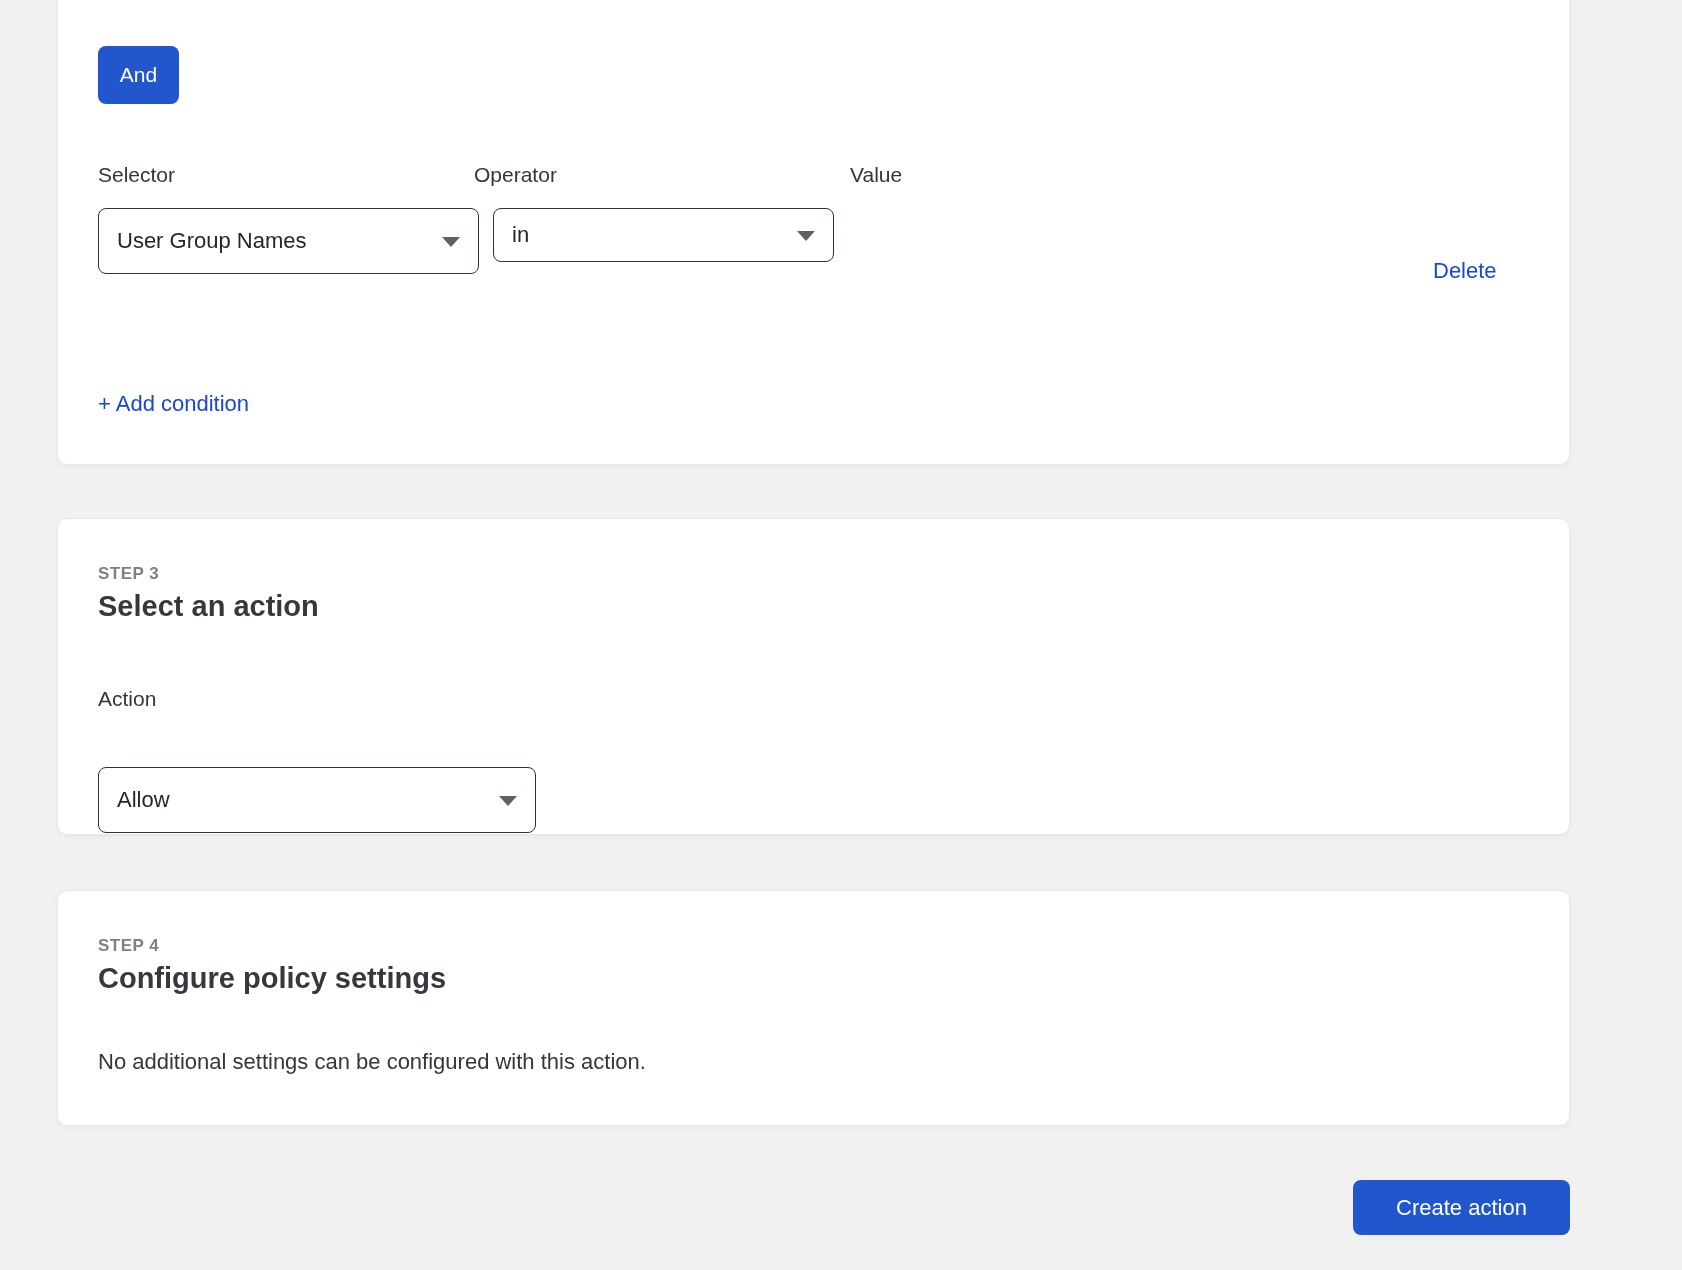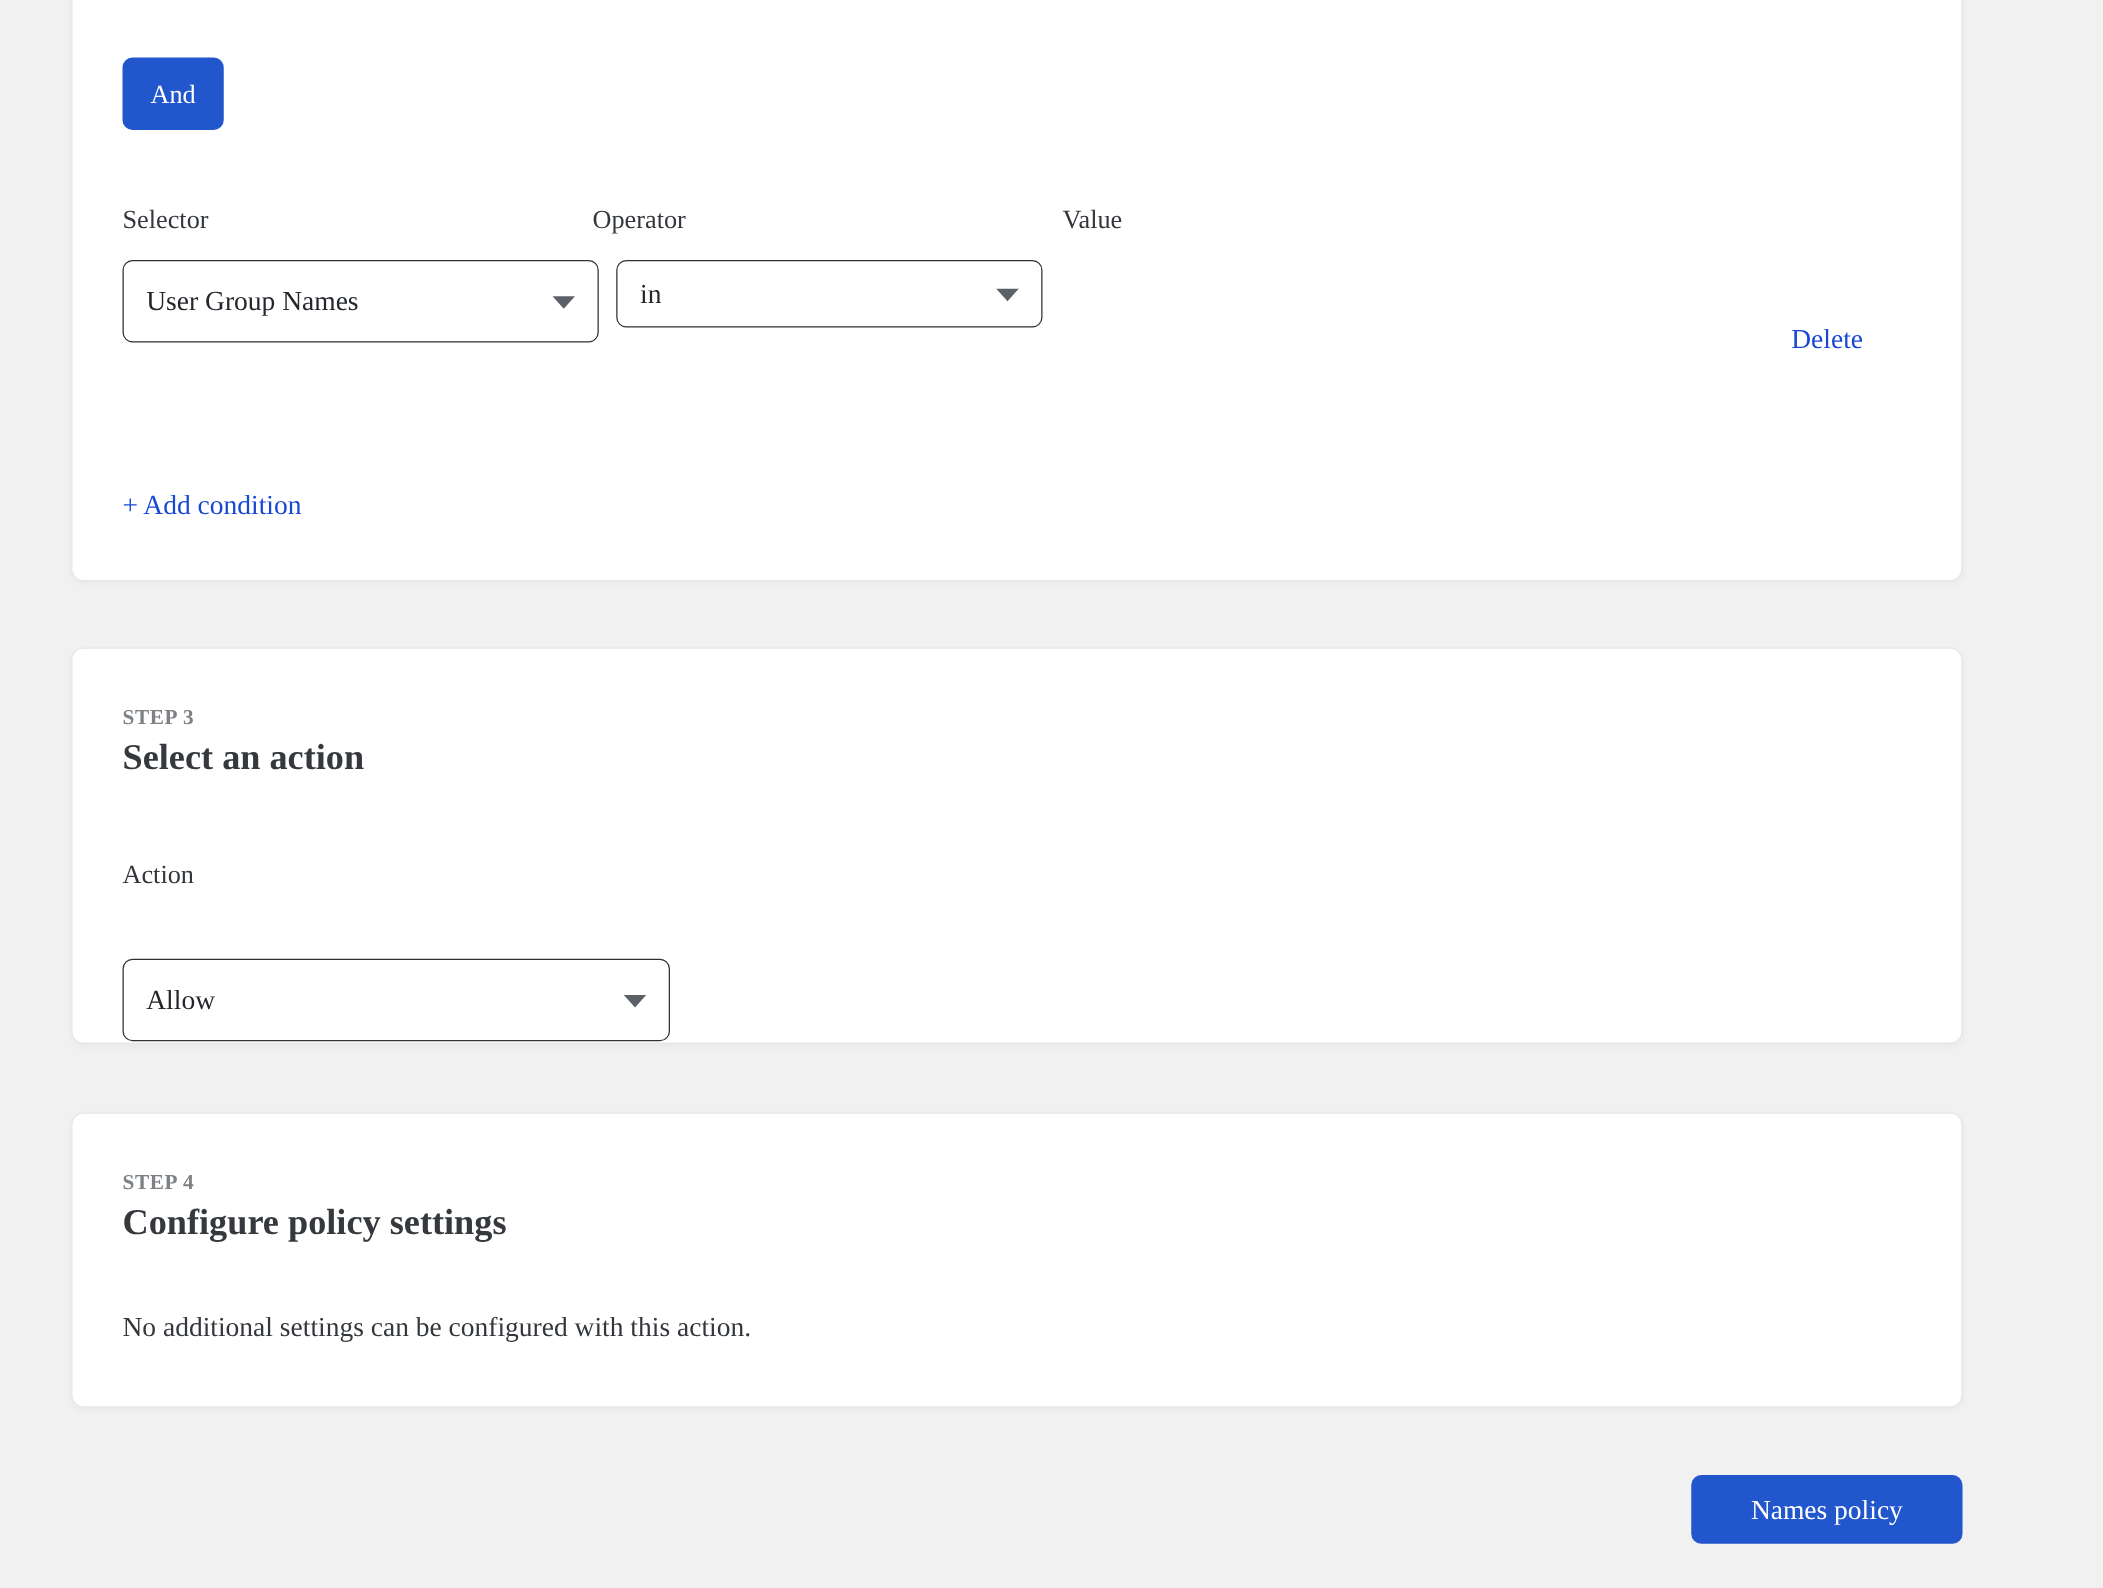--- a/index.html
+++ b/index.html
@@ -1,15 +1,15 @@
 <!DOCTYPE html>
 <html><head>
 <meta charset="utf-8">
 <style>
-  * { margin: 0; padding: 0; box-sizing: border-box; font-family: Liberation Serif, serif; }
+  * { margin: 0; padding: 0; box-sizing: border-box; }
   html, body { width: 1682px; height: 1270px; }
   body {
     font-family: "Liberation Sans", "DejaVu Sans", sans-serif;
     background: #f1f1f2;
     overflow: hidden;
   }
   #stage {
     position: relative;
     width: 1682px;
     height: 1270px;
@@ -183,15 +183,15 @@
       <span class="caret"></span>
     </div>
   </section>
 
   <section class="card" id="step4-card">
     <div class="step-label">STEP 4</div>
     <h2 class="card-title">Configure policy settings</h2>
     <p id="step4-body">No additional settings can be configured with this action.</p>
   </section>
 
-  <button class="btn-primary" id="create-policy-button">Names policy</button>
+  <button class="btn-primary" id="create-policy-button">Create action</button>
 
 </div>
 
 </body></html>

